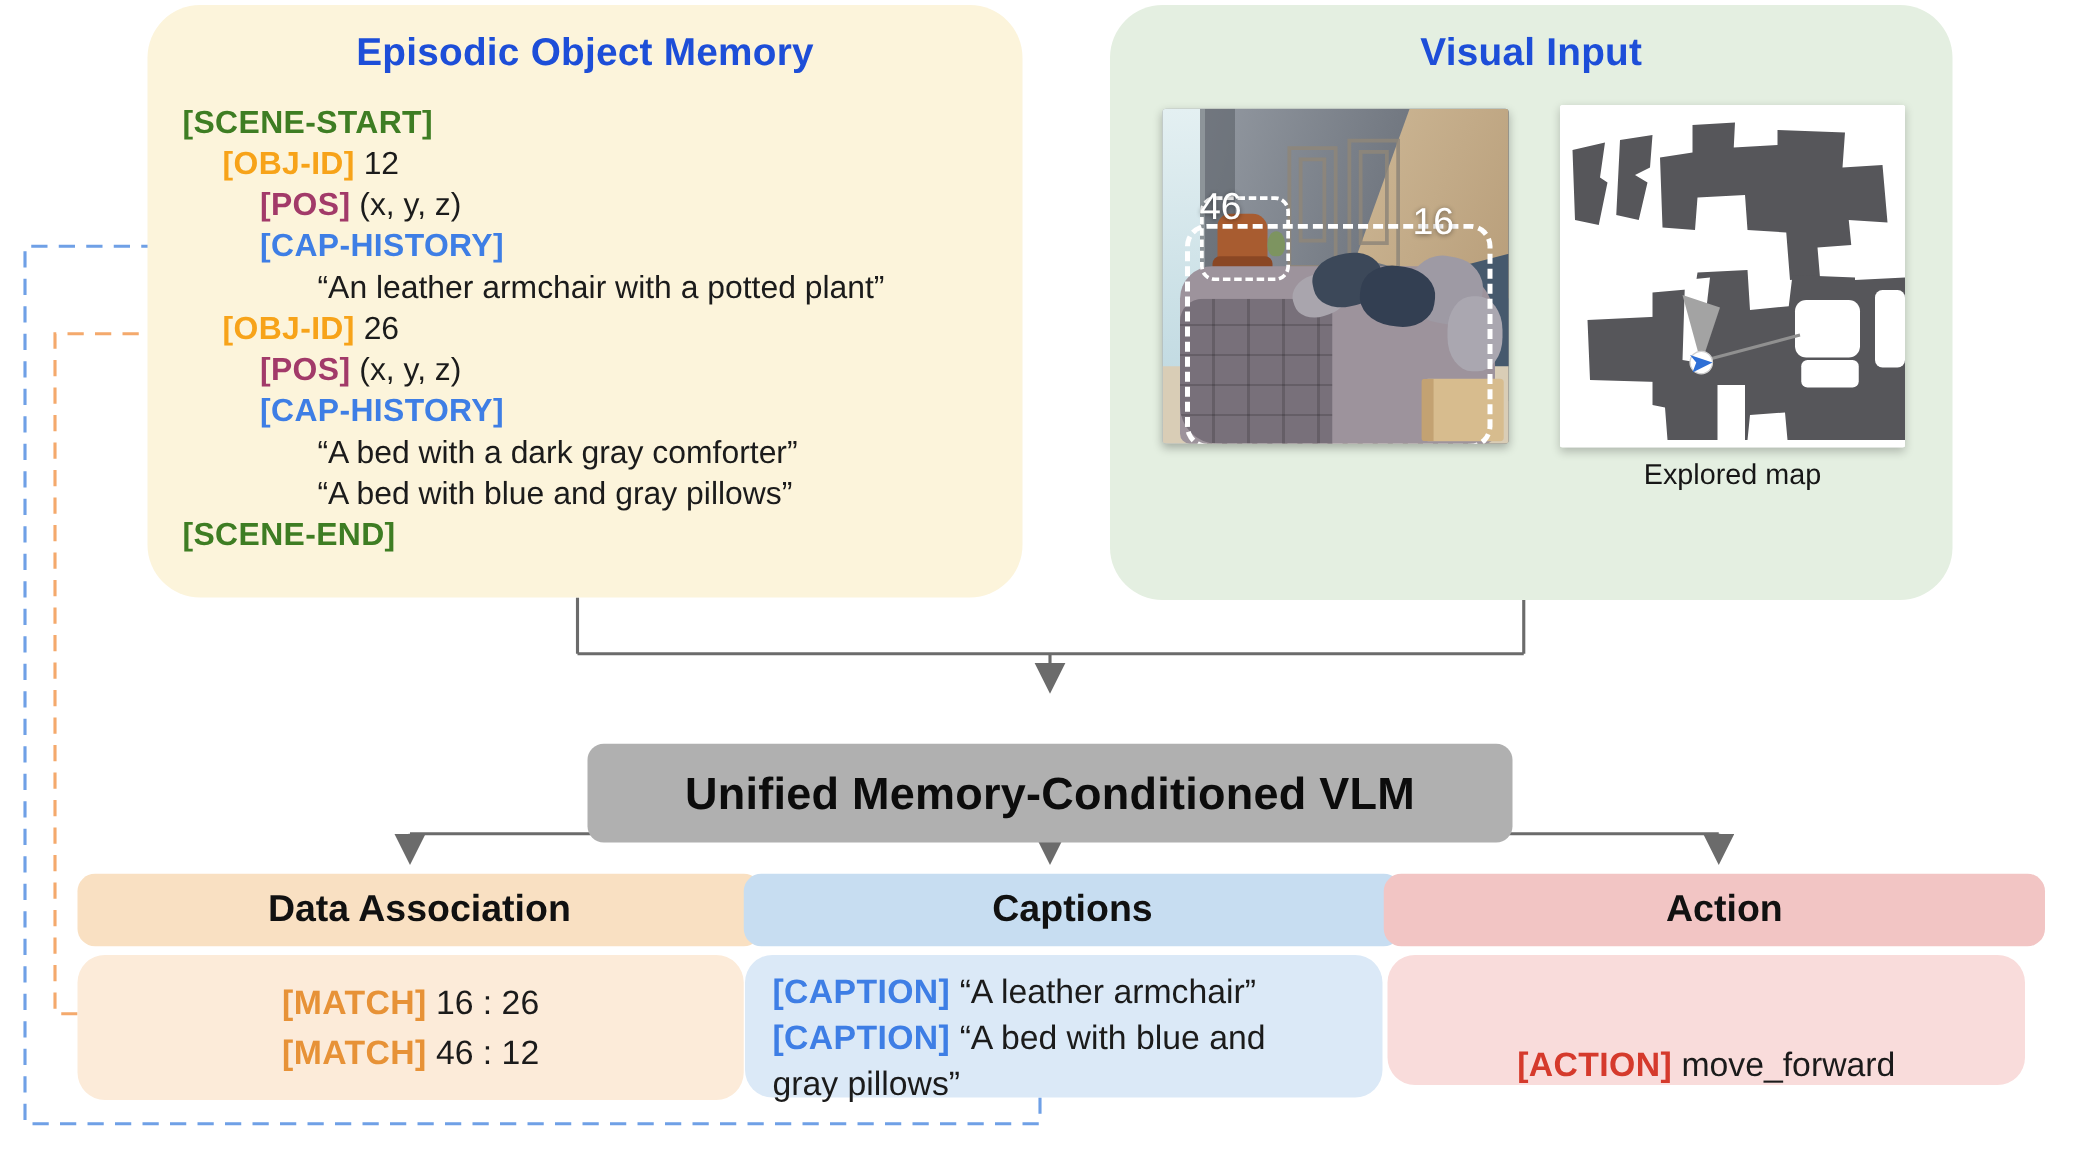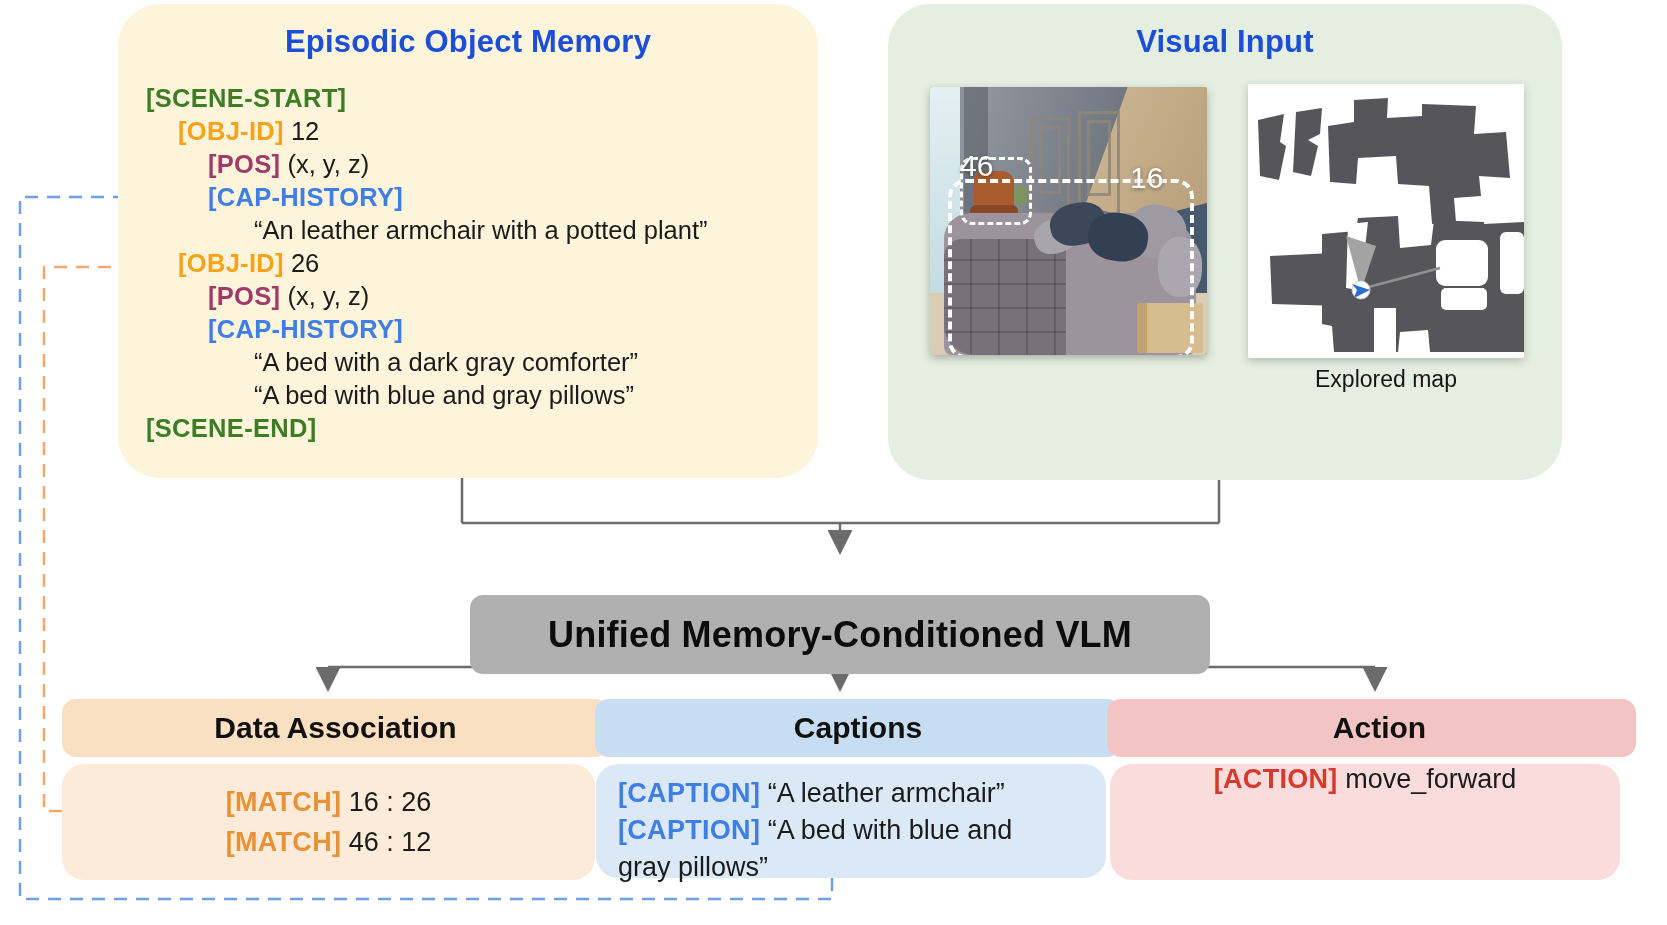--- a/index.html
+++ b/index.html
@@ -83,22 +83,22 @@
     justify-content:center;font-size:30px;font-weight:600;color:#111;}
   .hdr-da{left:62px;width:547px;background:var(--da-header);z-index:2;}
   .hdr-cap{left:595px;width:526px;background:var(--cap-header);z-index:3;}
   .hdr-act{left:1107px;width:513px;background:var(--act-header);z-index:4;padding-left:16px;}
 
   .obody{position:absolute;top:764px;border-radius:22px;z-index:2;font-size:27px;color:var(--ink);}
   .body-da{left:62px;width:533px;height:116px;background:var(--da-body);
     display:flex;flex-direction:column;align-items:center;justify-content:center;line-height:40px;}
   .body-cap{left:596px;width:510px;height:114px;background:var(--cap-body);
     padding:11px 56px 0 22px;box-sizing:border-box;line-height:37px;}
-  .body-act{left:1110px;width:510px;height:116px;background:var(--act-body);
-    display:flex;align-items:flex-start;justify-content:center;}
+  .body-act{left:1110px;width:510px;height:104px;background:var(--act-body);
+    display:flex;align-items:flex-end;justify-content:center;}
   .obody .tok{font-weight:700;letter-spacing:.3px;}
 </style>
 </head>
 <body>
 
 <div class="canvas">
 
   <svg class="connectors" width="1667" height="925" viewBox="0 0 1667 925">
     <defs>
       <marker id="arrG" markerWidth="10" markerHeight="10" refX="8" refY="5" orient="auto">

